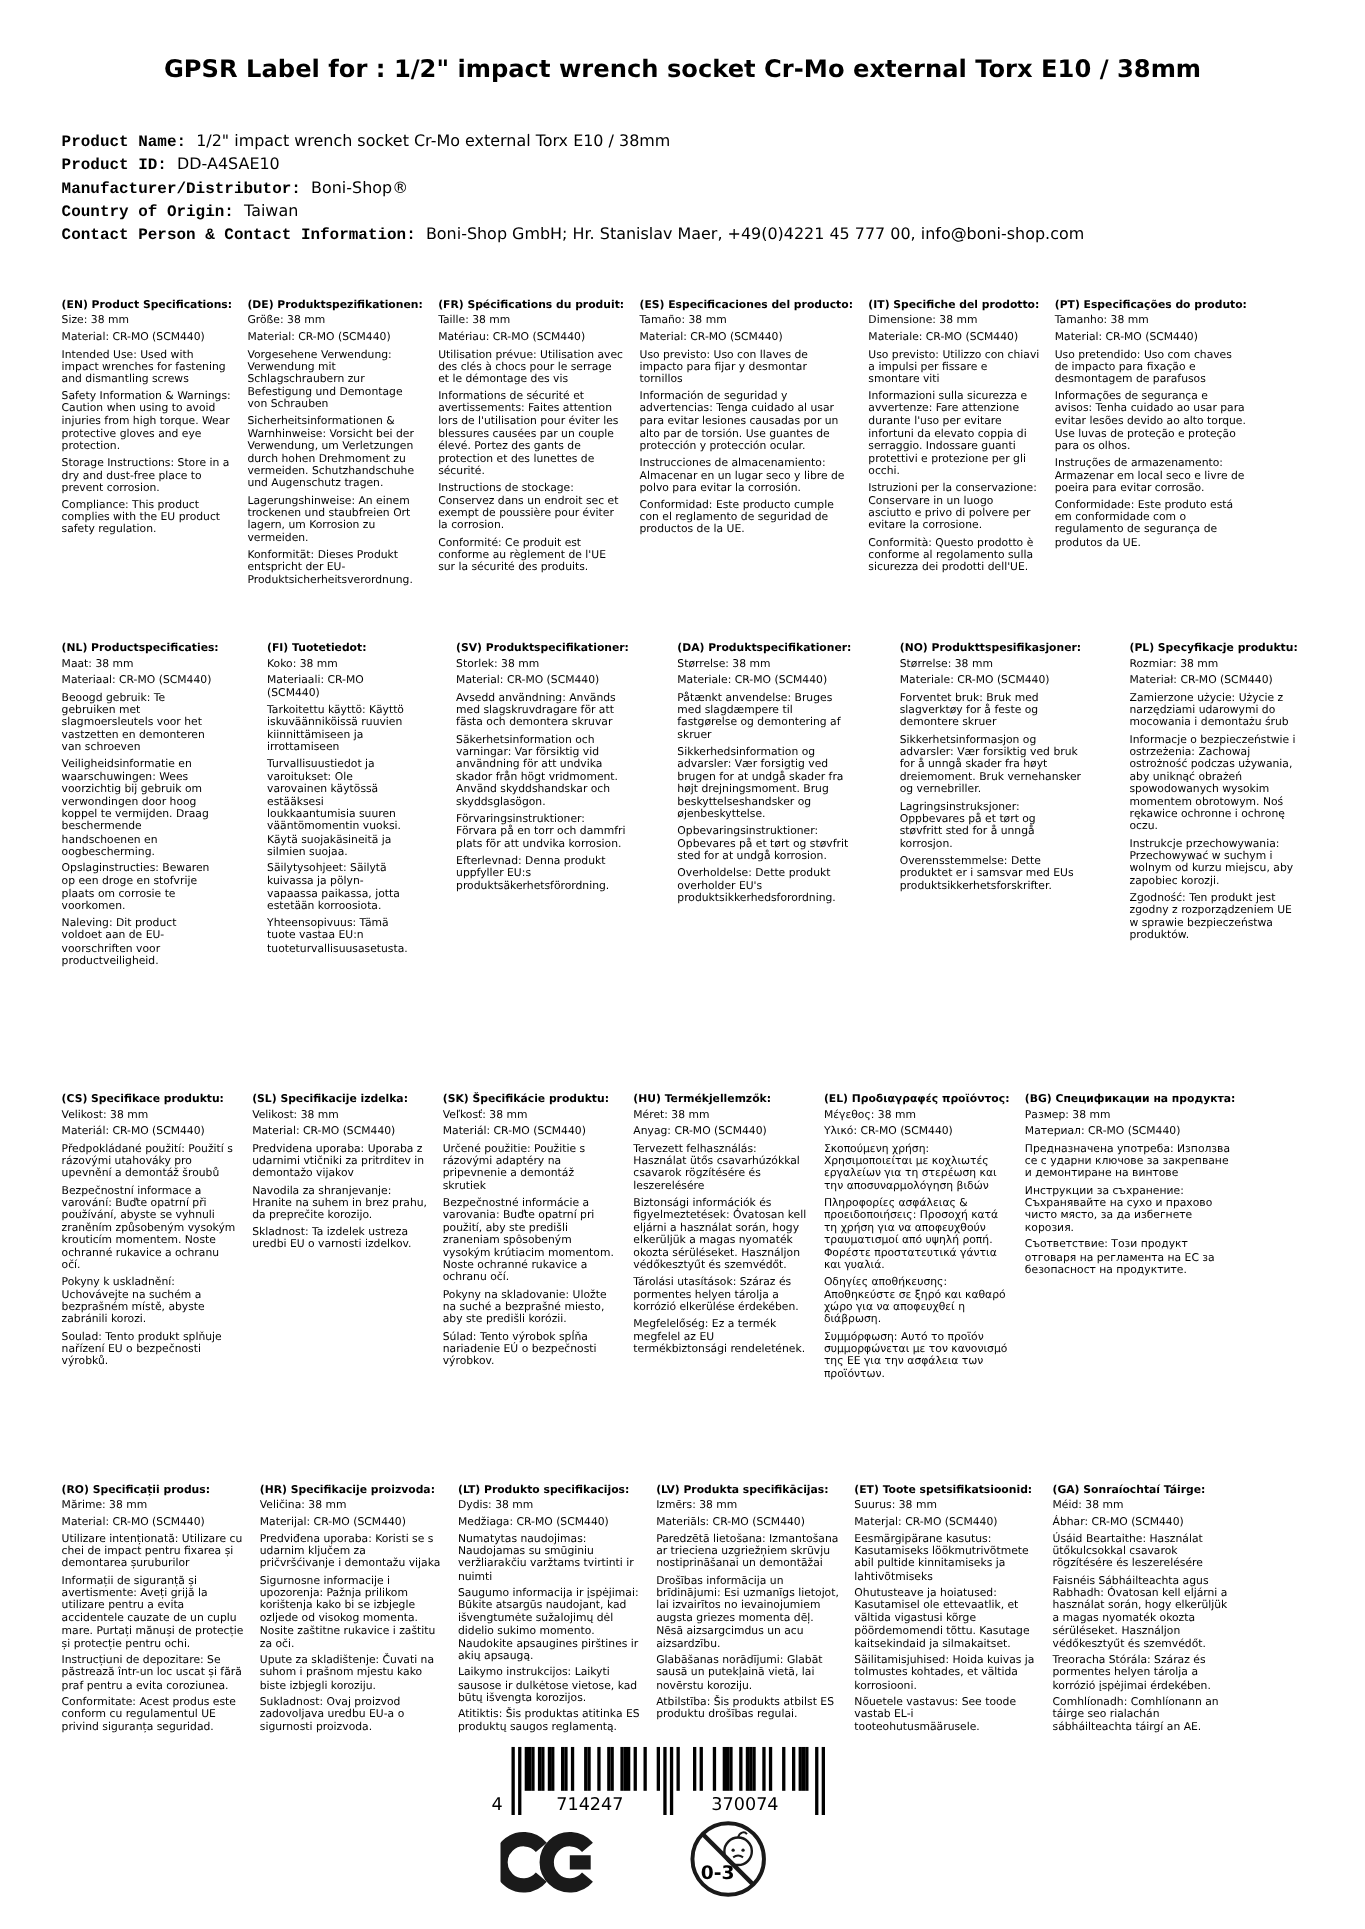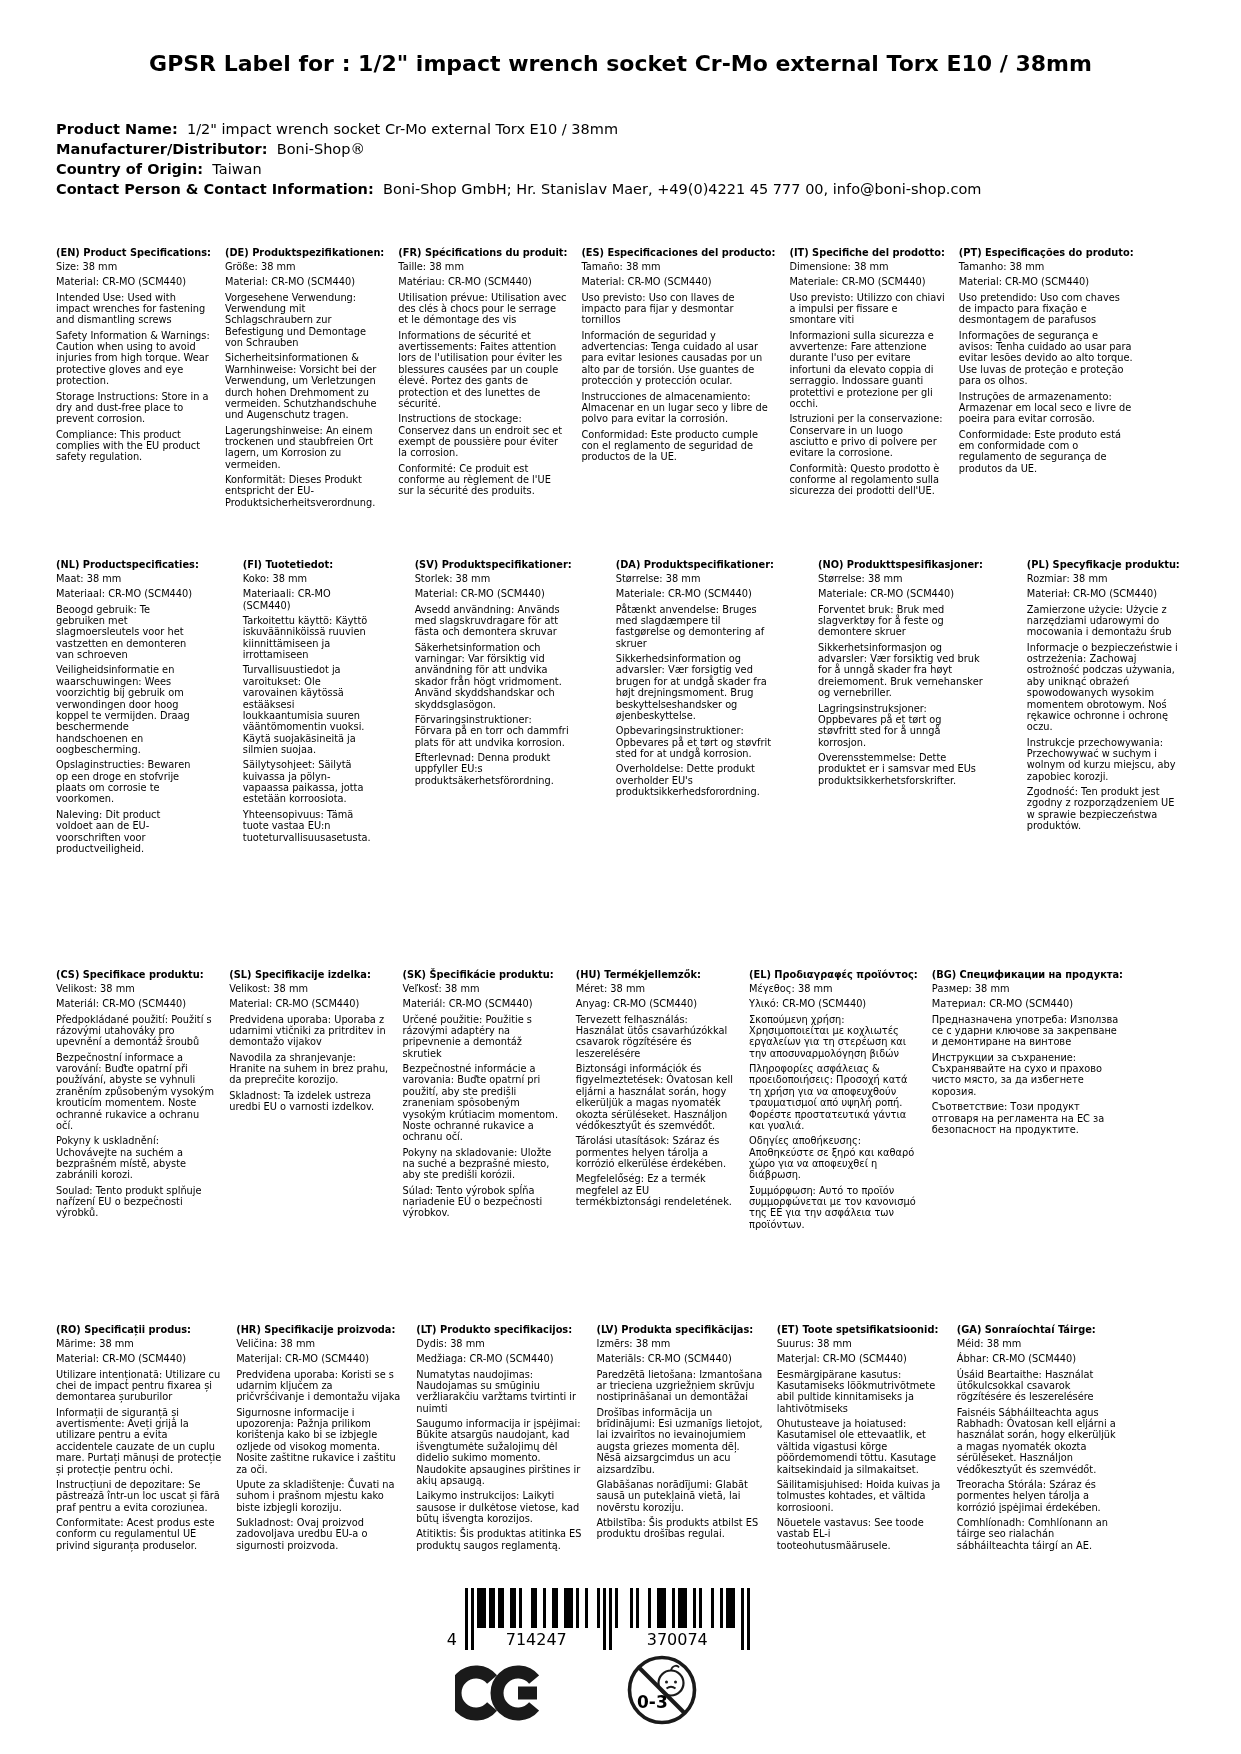--- a/index.html
+++ b/index.html
@@ -1,21 +1,21 @@
 <!DOCTYPE html>
 <html><head>
 <meta charset="utf-8">
 <style>
   html,body{margin:0;padding:0;background:#fff;}
   body{width:1241px;height:1754px;color:#000;font-family:"DejaVu Sans",sans-serif;position:relative;}
   .page{position:relative;width:1241px;height:1754px;overflow:hidden;background:#fff;}
   .title{font-size:22px;font-weight:bold;text-align:center;line-height:1.3;margin:0 auto;padding-top:50px;max-width:950px;}
   .product-info{margin:40px 60px 0 56px;font-size:14.5px;line-height:1.38;}
   .pi-row{white-space:nowrap;}
-  .pi-label{font-weight:bold;}
+  .pi-label{font-weight:bold;font-family:Liberation Mono, monospace;}
   .spec-grid{margin:48px 118px 0 56px;}
   .spec-row{display:grid;grid-template-columns:repeat(6,1fr);column-gap:14px;align-items:start;margin-top:34px;}
   .spec-row-0{min-height:278px;}
   .spec-row-1{min-height:376px;gap:44px;}
   .spec-row-2{min-height:321px;}
   .spec-block{font-size:9.8px;line-height:1.16;}
   .spec-header{font-weight:bold;white-space:nowrap;margin:0 0 3px 0;}
   .spec-block p{margin:0 0 4px 0;}
   .bc-digits{font-family:"DejaVu Sans",sans-serif;font-size:16px;fill:#000;}
   #barcode{position:absolute;left:441px;top:1588px;}
@@ -25,20 +25,21 @@
 </style>
 </head>
 <body>
 
 <div class="page">
 
   <h1 class="title">GPSR Label for : 1/2" impact wrench socket Cr-Mo external Torx E10 / 38mm</h1>
 
   <div class="product-info" id="product-info">
       <div class="pi-row"><span class="pi-label">Product Name:</span><span class="pi-value">&nbsp;&nbsp;1/2" impact wrench socket Cr-Mo external Torx E10 / 38mm</span></div>
+      <div class="pi-row"><span class="pi-label">Product ID:</span><span class="pi-value">&nbsp;&nbsp;DD-A4SAE10</span></div>
       <div class="pi-row"><span class="pi-label">Manufacturer/Distributor:</span><span class="pi-value">&nbsp;&nbsp;Boni-Shop®</span></div>
       <div class="pi-row"><span class="pi-label">Country of Origin:</span><span class="pi-value">&nbsp;&nbsp;Taiwan</span></div>
       <div class="pi-row"><span class="pi-label">Contact Person &amp; Contact Information:</span><span class="pi-value">&nbsp;&nbsp;Boni-Shop GmbH; Hr. Stanislav Maer, +49(0)4221 45 777 00, info@boni-shop.com</span></div>
     </div>
 
   <div class="spec-grid" id="spec-grid">
       <div class="spec-row spec-row-0">
         <div class="spec-block">
           <div class="spec-header">(EN) Product Specifications:</div>
           <p>Size: 38 mm</p>
@@ -205,21 +206,21 @@
         </div>
       </div>
       <div class="spec-row spec-row-3">
         <div class="spec-block">
           <div class="spec-header">(RO) Specificații produs:</div>
           <p>Mărime: 38 mm</p>
           <p>Material: CR-MO (SCM440)</p>
           <p>Utilizare intenționată: Utilizare cu chei de impact pentru fixarea și demontarea șuruburilor</p>
           <p>Informații de siguranță și avertismente: Aveți grijă la utilizare pentru a evita accidentele cauzate de un cuplu mare. Purtați mănuși de protecție și protecție pentru ochi.</p>
           <p>Instrucțiuni de depozitare: Se păstrează într-un loc uscat și fără praf pentru a evita coroziunea.</p>
-          <p>Conformitate: Acest produs este conform cu regulamentul UE privind siguranța produselor.</p>
+          <p>Conformitate: Acest produs este conform cu regulamentul UE privind siguranța seguridad.</p>
         </div>
         <div class="spec-block">
           <div class="spec-header">(HR) Specifikacije proizvoda:</div>
           <p>Veličina: 38 mm</p>
           <p>Materijal: CR-MO (SCM440)</p>
           <p>Predviđena uporaba: Koristi se s udarnim ključem za pričvršćivanje i demontažu vijaka</p>
           <p>Sigurnosne informacije i upozorenja: Pažnja prilikom korištenja kako bi se izbjegle ozljede od visokog momenta. Nosite zaštitne rukavice i zaštitu za oči.</p>
           <p>Upute za skladištenje: Čuvati na suhom i prašnom mjestu kako biste izbjegli koroziju.</p>
           <p>Sukladnost: Ovaj proizvod zadovoljava uredbu EU-a o sigurnosti proizvoda.</p>
         </div>

